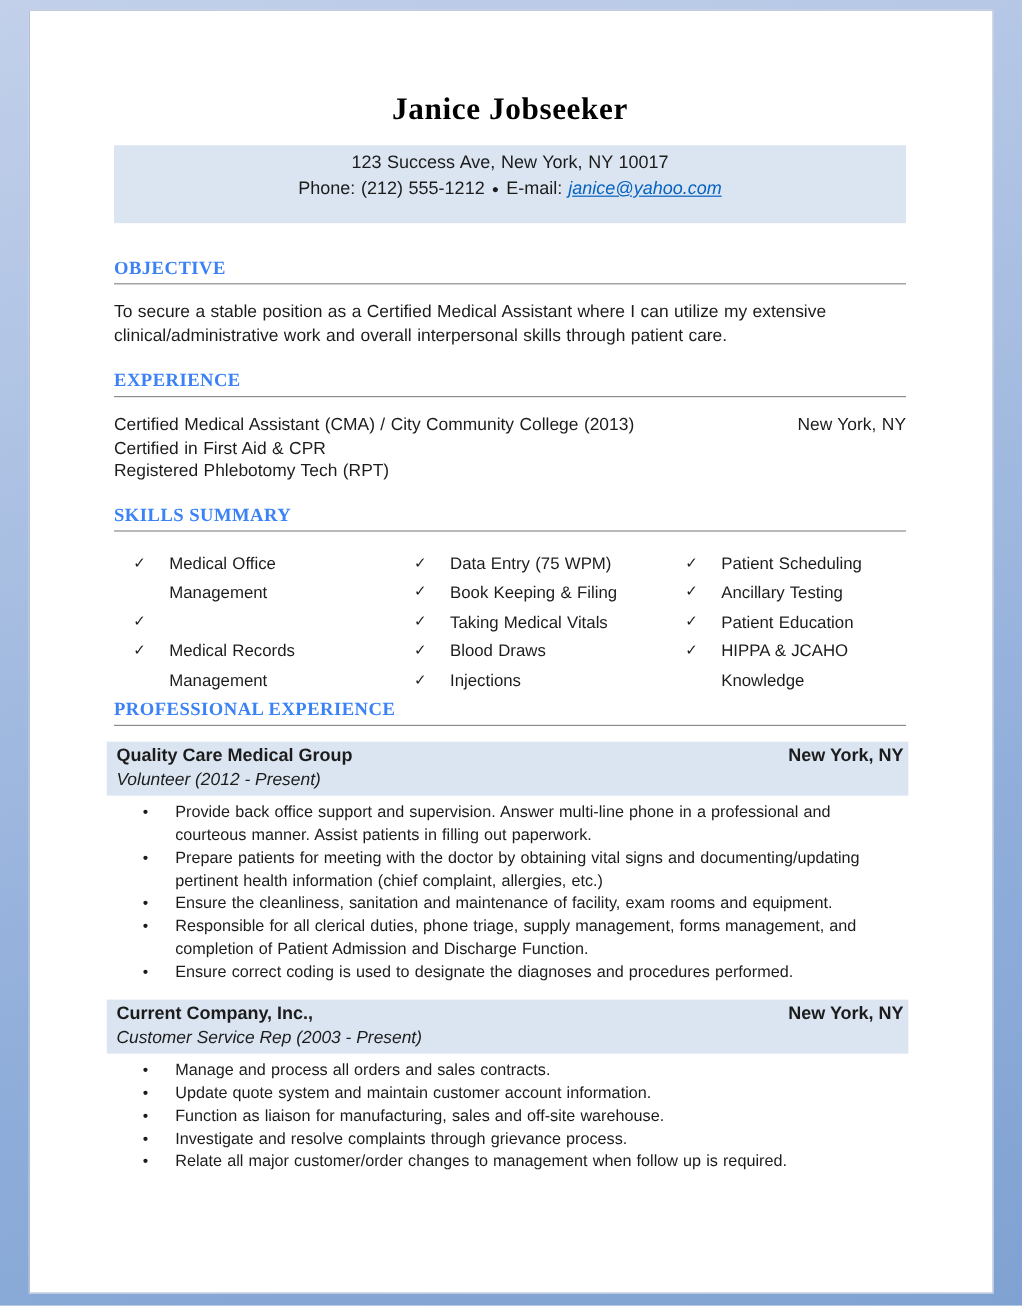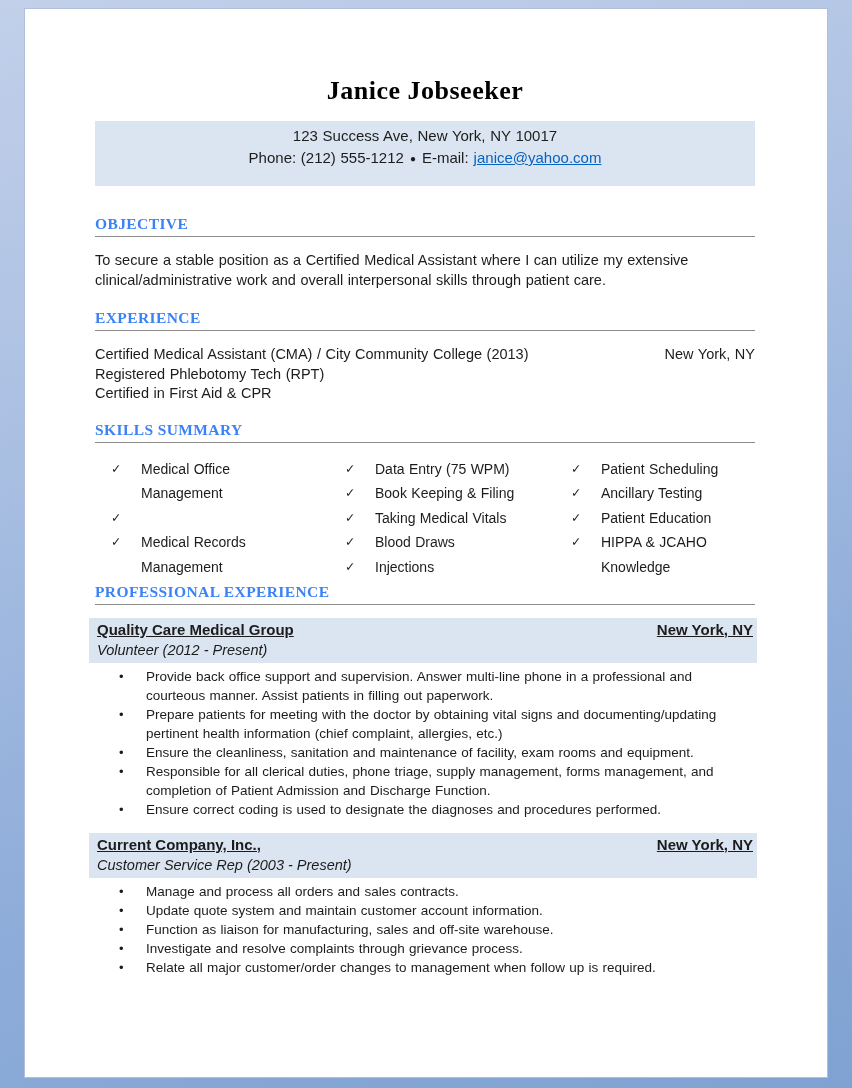--- a/index.html
+++ b/index.html
@@ -36,20 +36,21 @@
     line-height:22px;
     padding:4px 0 16px 0;
     word-spacing:0.5px;
   }
   .contact-sep { font-size:10px; margin:0 6px; vertical-align:1px; }
   .email-link {
     color:var(--link-color,#0563c1);
     text-decoration:underline;
     margin-left:5px;
     cursor:pointer;
+    font-style:italic;
   }
   .section-heading {
     font-family:"Liberation Serif", serif;
     font-weight:bold;
     font-size:15.5px;
     line-height:16px;
     letter-spacing:0.4px;
     color:#3b82f6;
     border-bottom:1px solid var(--rule-color,#8c8c8c);
     padding-bottom:4px;
@@ -79,21 +80,21 @@
   .skill-col:nth-child(1) .skill-label { max-width:166px; }
   .skill-col:nth-child(2) .skill-label { max-width:190px;text-align:right; }
   .skill-col:nth-child(3) .skill-label { max-width:140px; }
   .jobs { margin-top:13px; }
   .job + .job { margin-top:14px; }
   .job-band {
     background:var(--accent-band,#dbe5f1);
     margin-left:-6px; margin-right:-2px;
     padding:2px 4px 3px 8px;
   }
-  .job-line1 { display:flex; justify-content:space-between; font-weight:bold; font-size:15px; line-height:20px;text-decoration:underline; }
+  .job-line1 { display:flex; justify-content:space-between; font-weight:bold; font-size:15px; line-height:20px; }
   .job-role { font-style:italic; font-size:14.5px; line-height:20px; }
   .job-bullets { margin:4px 0 0 24px; list-style:none; }
   .job-bullets li { display:flex; font-size:13.5px; line-height:19px; word-spacing:0.5px; }
   .bullet-glyph { flex:0 0 27px; font-size:13px; }
   .bullet-text { flex:1; }
 </style>
 </head>
 <body>
 
 <div class="desktop">
@@ -114,25 +115,25 @@
     </div>
 
     <div class="sec-education">
       <h2 class="section-heading">EXPERIENCE</h2>
       <div class="education-lines">
           <div class="edu-row">
             <span class="edu-left">Certified Medical Assistant (CMA) / City Community College (2013)</span>
             <span class="edu-right">New York, NY</span>
           </div>
           <div class="edu-row">
+            <span class="edu-left">Certified in First Aid &amp; CPR</span>
+            <span class="edu-right"></span>
+          </div>
+          <div class="edu-row">
             <span class="edu-left">Registered Phlebotomy Tech (RPT)</span>
-            <span class="edu-right"></span>
-          </div>
-          <div class="edu-row">
-            <span class="edu-left">Certified in First Aid &amp; CPR</span>
             <span class="edu-right"></span>
           </div>
         </div>
     </div>
 
     <div class="sec-skills">
       <h2 class="section-heading">SKILLS SUMMARY</h2>
       <div class="skills-grid">
           <div class="skill-col">
             <div class="skill-item">

